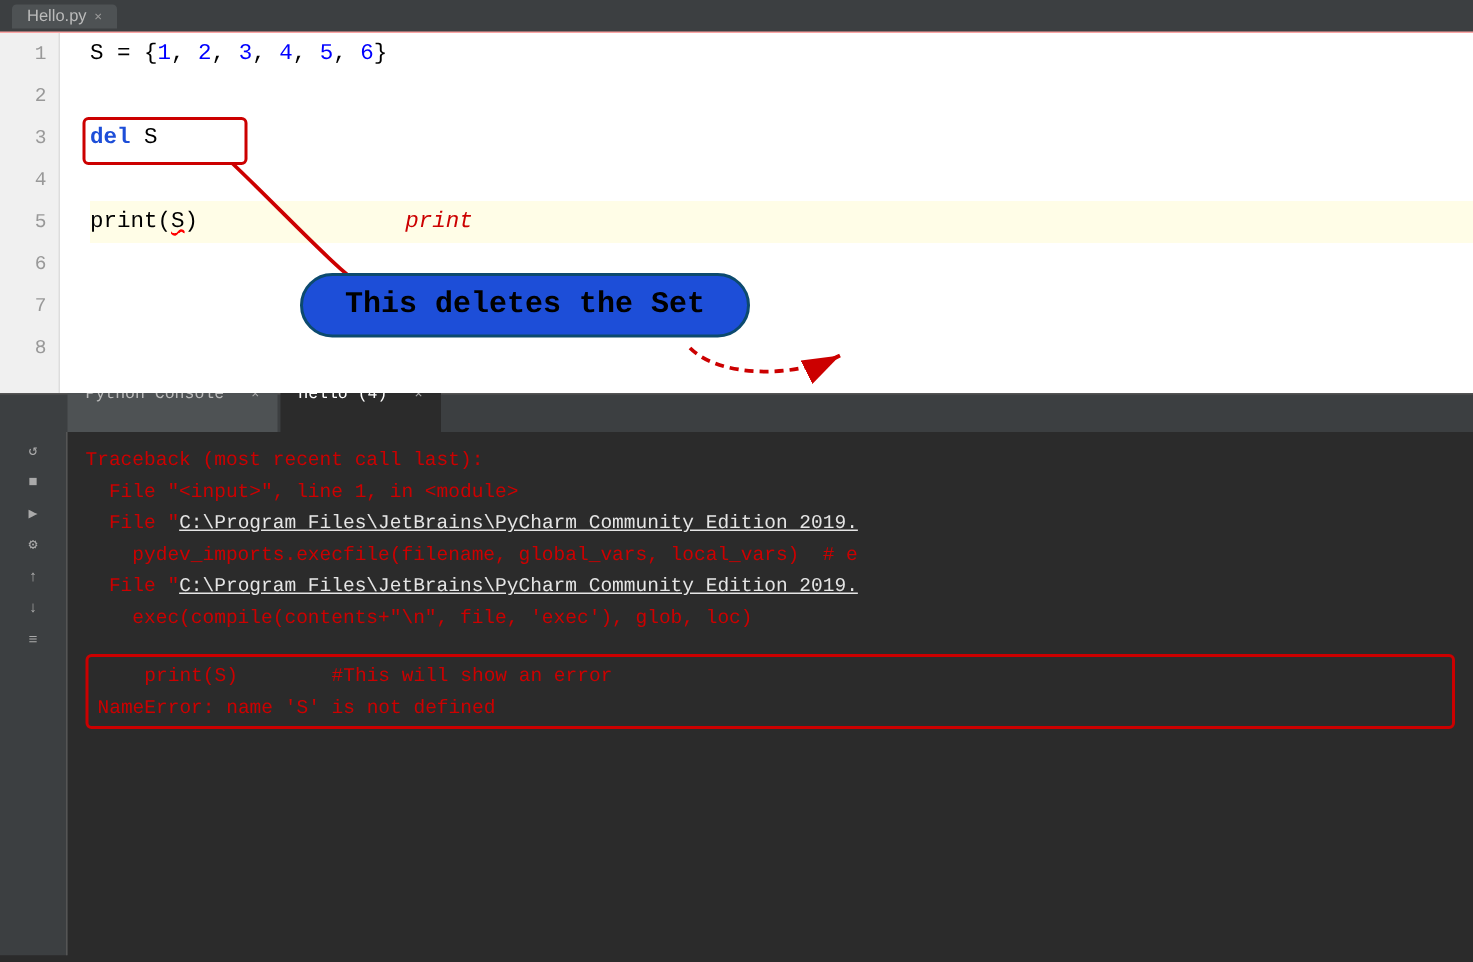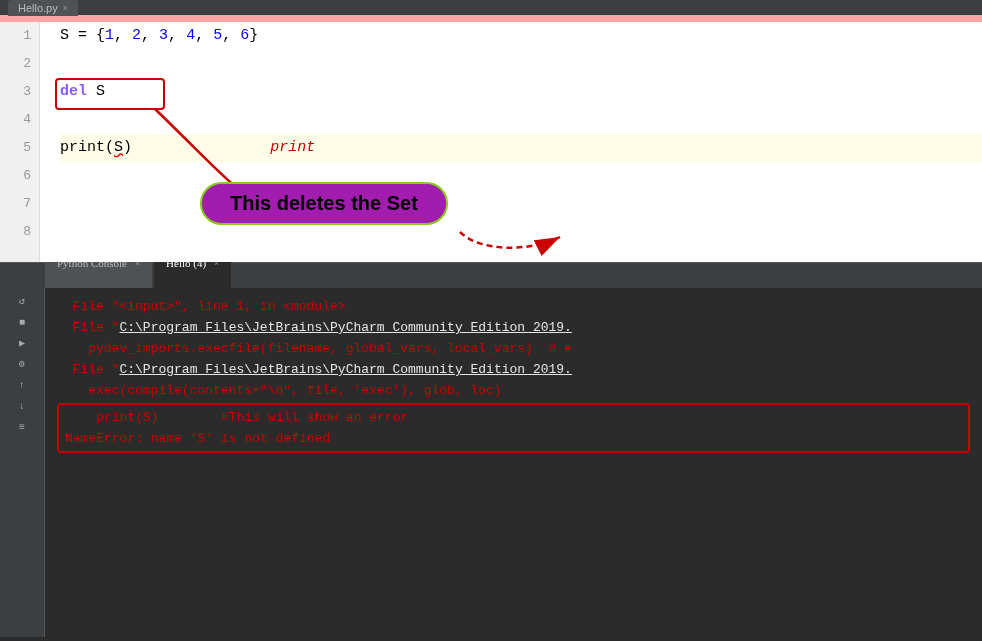--- a/index.html
+++ b/index.html
@@ -12,21 +12,21 @@
       position: relative;
     }
 
     
     .title-bar {
       background: #3c3f41;
       height: 22px;
       display: flex;
       align-items: center;
       padding: 0 8px;
-      border-bottom: 7px solid #fca5a5;
+      border-bottom: 1px solid #fca5a5;
     }
     .tab {
       background: #4e5254;
       color: #bbb;
       font-size: 11px;
       font-family: Arial, sans-serif;
       padding: 2px 10px;
       border-radius: 3px 3px 0 0;
       display: flex;
       align-items: center;
@@ -69,21 +69,21 @@
     }
     .code-line {
       height: 28px;
       line-height: 28px;
       font-size: 15px;
       white-space: nowrap;
     }
     .code-line.highlighted {
       background: #fffde7;
     }
-    .kw { color: #8b5cf6; font-weight: bold; }
+    .kw { color: #1d4ed8; font-weight: bold; }
     .num { color: #0000ff; }
     .fn { color: #000000; }
     .var { color: #000000; }
     .err-text { color: #cc0000; font-style: italic; }
     .wavy-red {
       text-decoration: underline wavy red;
     }
 
     
     .del-box {
@@ -95,28 +95,28 @@
       border: 2px solid #cc0000;
       border-radius: 4px;
       pointer-events: none;
     }
 
     
     .callout-bubble {
       position: absolute;
       top: 160px;
       left: 200px;
-      background: #a21caf;
-      border: 2px solid #84cc16;
+      background: #1d4ed8;
+      border: 2px solid #0c4a6e;
       border-radius: 30px;
       padding: 8px 28px;
       font-size: 20px;
       font-weight: bold;
       color: #000;
-      font-family: Liberation Sans, sans-serif;
+      font-family: Liberation Mono, monospace;
       white-space: nowrap;
       z-index: 10;
     }
 
     
     .arrows-svg {
       position: absolute;
       top: 0;
       left: 0;
       width: 982px;
@@ -131,28 +131,28 @@
       height: 26px;
       display: flex;
       align-items: flex-end;
       border-top: 1px solid #555;
       padding-left: 45px;
     }
     .panel-tab {
       background: #4e5254;
       color: #bbb;
       font-size: 11px;
-      font-family: Liberation Serif, serif;
+      font-family: Liberation Mono, monospace;
       padding: 19px 12px;
       margin-right: 2px;
       cursor: pointer;
       border-radius: 3px 3px 0 0;
       display: flex;
       align-items: center;
-      gap: 8px;
+      gap: 18px;
     }
     .panel-tab.active {
       background: #2b2b2b;
       color: #fff;
     }
     .console-output {
       flex: 1;
       padding: 8px 12px;
       font-size: 13px;
       color: #cc0000;
@@ -167,21 +167,21 @@
     .console-link {
       color: #e5e5e5;
       text-decoration: underline;
     }
 
     
     .error-highlight-box {
       border: 2px solid #cc0000;
       border-radius: 4px;
       padding: 2px 6px;
-      margin-top: 2px;
+      margin-top: 14px;
     }
 
     .bottom-section {
       display: flex;
       flex-direction: column;
       height: 375px;
     }
 
     .left-gutter {
       width: 45px;
@@ -297,20 +297,21 @@
       <div class="gutter-icon">↺</div>
       <div class="gutter-icon">■</div>
       <div class="gutter-icon">▶</div>
       <div class="gutter-icon">⚙</div>
       <div class="gutter-icon">↑</div>
       <div class="gutter-icon">↓</div>
       <div class="gutter-icon">≡</div>
     </div>
 
     <div class="console-output">
+      <div class="console-line">Traceback (most recent call last):</div>
       <div class="console-line">&nbsp;&nbsp;File "&lt;input&gt;", line 1, in &lt;module&gt;</div>
       <div class="console-line">
         &nbsp;&nbsp;File "<span class="console-link">C:\Program Files\JetBrains\PyCharm Community Edition 2019.</span>
       </div>
       <div class="console-line">&nbsp;&nbsp;&nbsp;&nbsp;pydev_imports.execfile(filename, global_vars, local_vars)&nbsp;&nbsp;# e</div>
       <div class="console-line">
         &nbsp;&nbsp;File "<span class="console-link">C:\Program Files\JetBrains\PyCharm Community Edition 2019.</span>
       </div>
       <div class="console-line">&nbsp;&nbsp;&nbsp;&nbsp;exec(compile(contents+"\n", file, 'exec'), glob, loc)</div>
 

